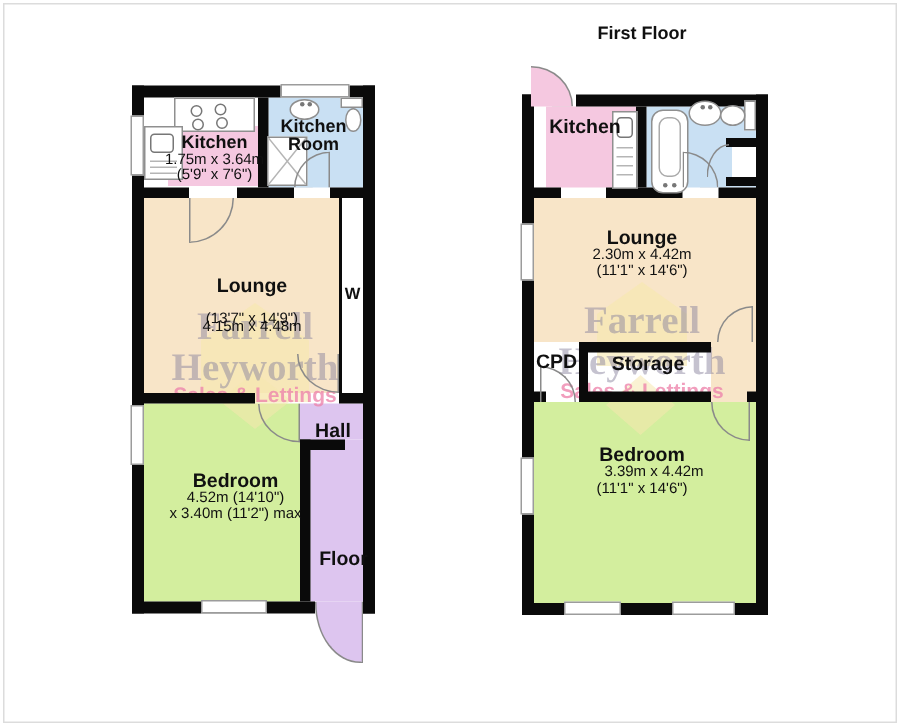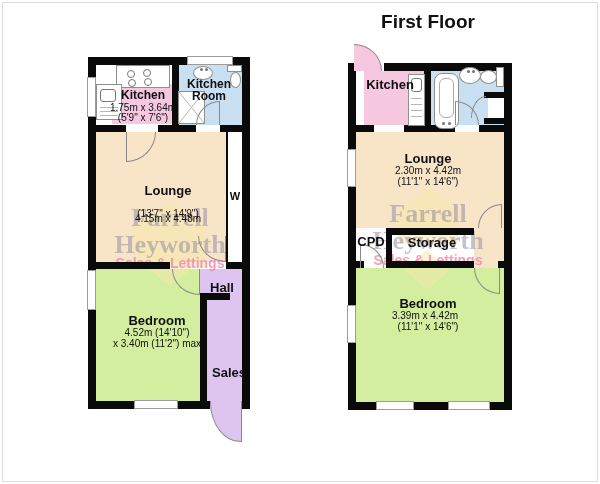--- a/index.html
+++ b/index.html
@@ -24,21 +24,21 @@
   .r-bl{border-bottom-left-radius:100% 100%;border-bottom:1px solid var(--door-line);border-left:1px solid var(--door-line);}
   .r-tl{border-top-left-radius:100% 100%;border-top:1px solid var(--door-line);border-left:1px solid var(--door-line);}
   .r-tr{border-top-right-radius:100% 100%;border-top:1px solid var(--door-line);border-right:1px solid var(--door-line);}
   .leaf-l{border-left:1px solid var(--door-line);}
   .leaf-r{border-right:1px solid var(--door-line);}
   .fx{position:absolute;background:#fff;border:1px solid #8f8f8f;box-sizing:border-box;z-index:3;}
   .burner{position:absolute;width:8px;height:8px;border:1px solid #777;border-radius:50%;box-sizing:border-box;}
   .dot{position:absolute;width:3px;height:3px;background:#777;border-radius:50%;}
   .hline{position:absolute;height:1px;background:#b5b5b5;}
   .lbl{position:absolute;transform:translate(-50%,-50%);text-align:center;white-space:nowrap;z-index:4;}
-  .ttl{font-weight:bold;font-size:19px;}
+  .ttl{font-weight:bold;font-size:12px;}
   .name{font-weight:bold;font-size:13px;}
   .name-sm{font-weight:bold;font-size:12px;line-height:1.05;}
   .dims{font-size:10px;}
   .tiny{font-weight:bold;font-size:11px;}
 </style>
 </head>
 <body>
 
 <div id="stage">
   <div id="frame"></div>
@@ -115,21 +115,21 @@
   <div class="lbl name-sm" style="left:209px;top:84px;">Kitchen</div>
   <div class="lbl name-sm" style="left:209px;top:96px;">Room</div>
   <div class="lbl name" style="left:168px;top:190px;">Lounge</div>
   <div class="lbl dims" style="left:168px;top:218px;">4.15m x 4.48m</div>
   <div class="lbl dims" style="left:168px;top:213px;">(13'7" x 14'9")</div>
   <div class="lbl tiny" style="left:235px;top:196px;">W</div>
   <div class="lbl name" style="left:157px;top:320px;">Bedroom</div>
   <div class="lbl dims" style="left:157px;top:332px;">4.52m (14'10")</div>
   <div class="lbl dims" style="left:157px;top:343px;">x 3.40m (11'2") max</div>
   <div class="lbl name" style="left:222px;top:287px;">Hall</div>
-  <div class="lbl name" style="left:229px;top:372px;">Sales</div>
+  <div class="lbl name" style="left:229px;top:372px;">Floor</div>
 
   <div class="lbl ttl" style="left:428px;top:22px;">First Floor</div>
 
   <div class="fill" style="left:364px;top:71px;width:60px;height:54px;background:var(--kitchen-pink);"></div>
   <div class="fill" style="left:431px;top:71px;width:73px;height:54px;background:var(--bathroom-blue);"></div>
   <div class="fill" style="left:488px;top:96px;width:16px;height:26px;background:#fff;"></div>
   <div class="fill" style="left:356px;top:132px;width:148px;height:96px;background:var(--lounge-cream);"></div>
   <div class="fill" style="left:474px;top:228px;width:30px;height:40px;background:var(--lounge-cream);"></div>
   <div class="fill" style="left:356px;top:268px;width:148px;height:134px;background:var(--bedroom-green);"></div>
 
@@ -188,15 +188,15 @@
   <div class="arc r-tr leaf-l" style="left:360px;top:244px;width:24px;height:24px;"></div>
   <div class="arc r-bl leaf-r" style="left:474px;top:268px;width:26px;height:26px;"></div>
 
   <div class="lbl name" style="left:390px;top:84px;">Kitchen</div>
   <div class="lbl name" style="left:428px;top:158px;">Lounge</div>
   <div class="lbl dims" style="left:428px;top:170px;">2.30m x 4.42m</div>
   <div class="lbl dims" style="left:428px;top:181px;">(11'1" x 14'6")</div>
   <div class="lbl name" style="left:371px;top:241px;">CPD</div>
   <div class="lbl name" style="left:432px;top:242px;">Storage</div>
   <div class="lbl name" style="left:428px;top:303px;">Bedroom</div>
-  <div class="lbl dims" style="left:425px;top:315px;">3.39m x 4.42m</div>
+  <div class="lbl dims" style="left:436px;top:315px;">3.39m x 4.42m</div>
   <div class="lbl dims" style="left:428px;top:326px;">(11'1" x 14'6")</div>
 </div>
 
 </body></html>

